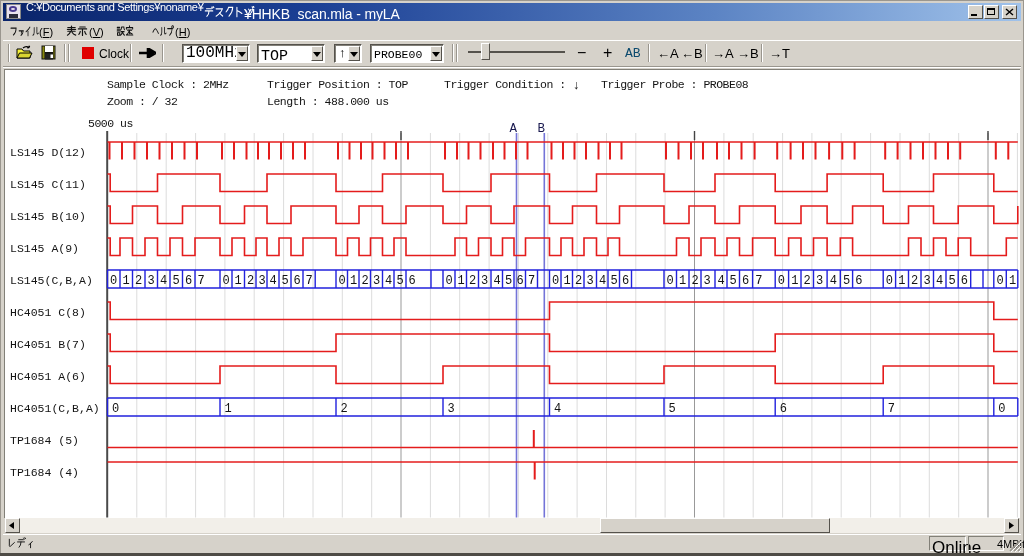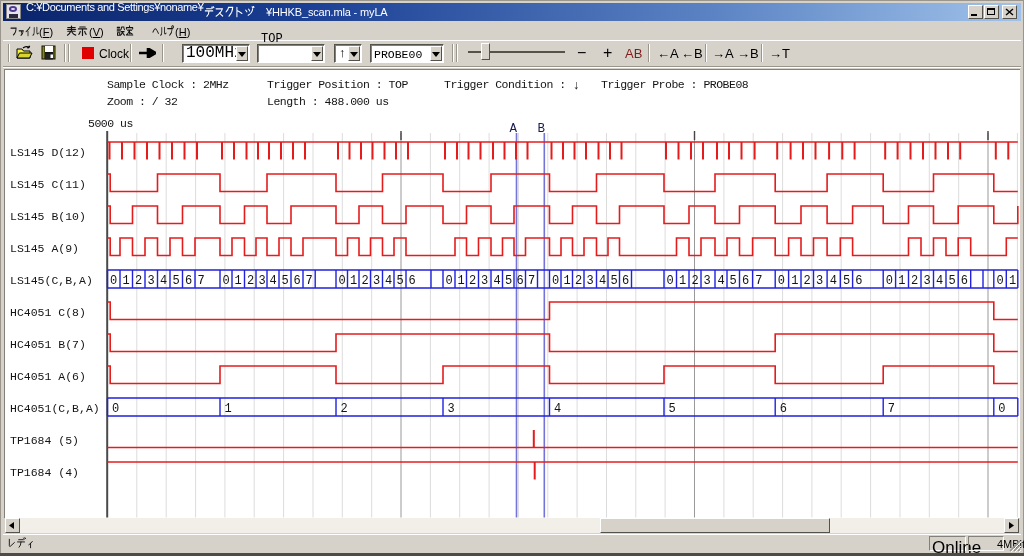--- a/index.html
+++ b/index.html
@@ -1,19 +1,19 @@
 <!DOCTYPE html>
 <html><head><meta charset="utf-8"><style>*{margin:0;padding:0;box-sizing:border-box}body{width:1024px;height:556px;position:relative;background:#d6d2ca;font-family:"Liberation Sans",sans-serif;overflow:hidden}.abs{position:absolute}.etchv{position:absolute;width:2px;border-left:1px solid #9a968e;border-right:1px solid #fff}.sunken{border-top:1px solid #828078;border-left:1px solid #828078;border-bottom:1px solid #fff;border-right:1px solid #fff}.raised{border-top:1px solid #fff;border-left:1px solid #fff;border-bottom:1px solid #55524c;border-right:1px solid #55524c;background:#d6d2ca}</style></head><body>
 <div class="abs" style="left:0;top:0;width:1024px;height:556px;border:1px solid #9a968e"></div>
 <div class="abs" style="left:3px;top:3px;width:1018px;height:18px;background:linear-gradient(90deg,#0a246a 0%,#1b3f94 30%,#5c84c4 70%,#a0c2ea 100%)"></div>
 <div class="abs" style="left:6px;top:4px;width:15px;height:15px;background:#e8e2ee;border:1px solid #888"></div>
 <div class="abs" style="left:9px;top:6px;width:8px;height:6px;border:2px solid #4a3a90;border-radius:50%"></div>
 <div class="abs" style="left:9px;top:14px;width:9px;height:4px;background:#2a2a3a"></div>
 <div class="abs" style="left:26px;top:1px;color:#fff;font-size:11px;letter-spacing:-0.35px;white-space:nowrap">C:¥Documents and Settings¥noname¥</div>
-<div class="abs" style="left:266px;top:6px;color:#fff;font-size:11px;letter-spacing:-0.15px;white-space:nowrap">¥HHKB_scan.mla - myLA</div>
+<div class="abs" style="left:244px;top:6px;color:#fff;font-size:14px;letter-spacing:-0.15px;white-space:nowrap">¥HHKB_scan.mla - myLA</div>
 <svg style="position:absolute;left:204px;top:6px" width="52" height="13" viewBox="0 0 62.4 14.5" preserveAspectRatio="none">
     <g transform="translate(0,0)">
       <path d="M3,3 H9 M1.5,5.5 H10.5 M6,5.5 Q6,9.5 3.5,11.5 M9.3,1.2 L10.2,2.4 M10.9,0.7 L11.8,1.9" stroke="#fff" stroke-width="1.25" fill="none" stroke-linecap="round"></path>
     </g>
     <g transform="translate(12,0)">
       <path d="M2.5,3.2 H10 Q9,7 2.5,11.4 M6.5,7.6 Q8.5,9.5 10.4,11.2" stroke="#fff" stroke-width="1.25" fill="none" stroke-linecap="round"></path>
     </g>
     <g transform="translate(24,0)">
       <path d="M5.5,1.6 Q5,4.5 2.5,6.6 M5.5,1.6 H10.4 Q10.4,6.5 6,11.4" stroke="#fff" stroke-width="1.25" fill="none" stroke-linecap="round"></path>
     </g>
@@ -103,21 +103,21 @@
     <path d="M0,5 H10 M9,5 L9,0.5 L16.5,5 L9,9.5 Z" stroke="#000" stroke-width="2.6" fill="#000"></path>
   </svg>
 <div class="etchv" style="left:162px;top:44px;height:18px"></div>
 <div class="abs" style="left:182px;top:44px;width:68px;height:19px;background:#fff;border:1px solid #55524c;border-bottom-color:#fff;border-right-color:#fff;box-shadow:inset 1px 1px 0 #828078"></div>
 <div class="abs" style="left:186px;top:44px;font-size:16px;font-family:Liberation Mono, monospace;color:#000;white-space:nowrap">100MHz</div>
 <div class="abs raised" style="left:236px;top:46px;width:12px;height:15px"></div>
 <svg class="abs" style="left:238px;top:52px" width="8" height="5" viewBox="0 0 8 5">
     <path d="M0,0 H8 L4,5 Z" fill="#000"></path>
   </svg>
 <div class="abs" style="left:257px;top:44px;width:68px;height:19px;background:#fff;border:1px solid #55524c;border-bottom-color:#fff;border-right-color:#fff;box-shadow:inset 1px 1px 0 #828078"></div>
-<div class="abs" style="left:261px;top:32px;font-size:12px;font-family:'Liberation Mono',monospace;color:#000;white-space:nowrap">TOP</div>
+<div class="abs" style="left:261px;top:48px;font-size:15px;font-family:'Liberation Mono',monospace;color:#000;white-space:nowrap">TOP</div>
 <div class="abs raised" style="left:311px;top:46px;width:12px;height:15px"></div>
 <svg class="abs" style="left:313px;top:52px" width="8" height="5" viewBox="0 0 8 5">
     <path d="M0,0 H8 L4,5 Z" fill="#000"></path>
   </svg>
 <div class="abs" style="left:334px;top:44px;width:28px;height:19px;background:#fff;border:1px solid #55524c;border-bottom-color:#fff;border-right-color:#fff;box-shadow:inset 1px 1px 0 #828078"></div>
 <div class="abs" style="left:338px;top:48px;font-size:11.5px;font-family:'Liberation Mono',monospace;color:#000;white-space:nowrap"></div>
 <div class="abs raised" style="left:348px;top:46px;width:12px;height:15px"></div>
 <svg class="abs" style="left:350px;top:52px" width="8" height="5" viewBox="0 0 8 5">
     <path d="M0,0 H8 L4,5 Z" fill="#000"></path>
   </svg>
@@ -127,21 +127,21 @@
 <div class="abs raised" style="left:430px;top:46px;width:12px;height:15px"></div>
 <svg class="abs" style="left:432px;top:52px" width="8" height="5" viewBox="0 0 8 5">
     <path d="M0,0 H8 L4,5 Z" fill="#000"></path>
   </svg>
 <div class="etchv" style="left:452px;top:44px;height:18px"></div>
 <div class="etchv" style="left:456px;top:44px;height:18px"></div>
 <div class="abs" style="left:468px;top:51px;width:97px;height:2px;background:#55524c"></div>
 <div class="abs raised" style="left:481px;top:43px;width:9px;height:17px"></div>
 <div class="abs" style="left:577px;top:44px;font-size:16px">−</div>
 <div class="abs" style="left:603px;top:44px;font-size:16px">+</div>
-<div class="abs" style="left:625px;top:46px;font-size:13px;color:#7f1d1d;font-family:Liberation Sans, sans-serif">AB</div>
+<div class="abs" style="left:625px;top:46px;font-size:13px;color:#0c4a6e;font-family:Liberation Mono, monospace">AB</div>
 <div class="etchv" style="left:648px;top:44px;height:18px"></div>
 <div class="abs" style="left:657px;top:46px;font-size:13px;color:#000;font-family:'Liberation Sans',sans-serif">←A</div>
 <div class="abs" style="left:681px;top:46px;font-size:13px;color:#000;font-family:'Liberation Sans',sans-serif">←B</div>
 <div class="etchv" style="left:705px;top:44px;height:18px"></div>
 <div class="abs" style="left:712px;top:46px;font-size:13px;color:#000;font-family:'Liberation Sans',sans-serif">→A</div>
 <div class="abs" style="left:737px;top:46px;font-size:13px;color:#000;font-family:'Liberation Sans',sans-serif">→B</div>
 <div class="etchv" style="left:761px;top:44px;height:18px"></div>
 <div class="abs" style="left:769px;top:46px;font-size:13px;color:#000;font-family:'Liberation Sans',sans-serif">→T</div>
 <div class="abs" style="left:4px;top:69px;width:1016px;height:449px;background:#fff;border-left:1px solid #828078;border-top:1px solid #828078"></div>
 <svg style="position:absolute;left:0;top:72px" width="1024" height="446" viewBox="0 72 1024 446">

